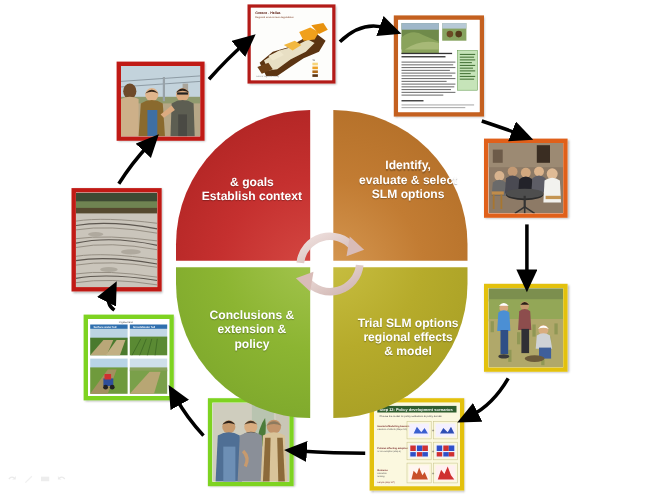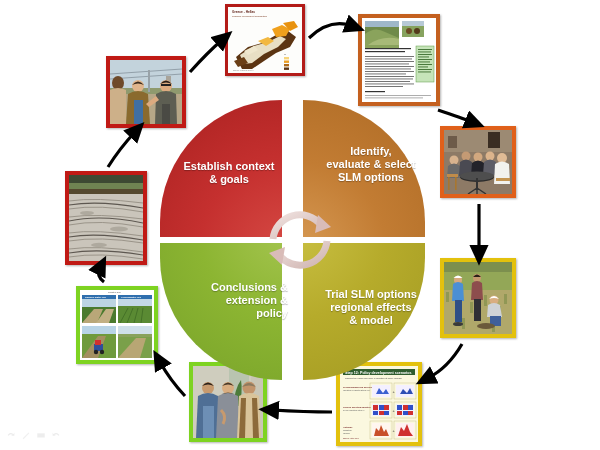--- a/index.html
+++ b/index.html
@@ -24,21 +24,21 @@
         background:radial-gradient(circle at 105% 110%, #d64a44 0%, #c5302f 45%, #a8201f 100%);}
   #q-tr{left:143px;top:0;border-radius:0 137px 0 0;
         background:radial-gradient(circle at -5% 110%, #d79a54 0%, #c27c33 45%, #ad6a24 100%);}
   #q-bl{left:0;top:143px;border-radius:0 0 0 137px;
         background:radial-gradient(circle at 105% -10%, #a5c550 0%, #8cb532 45%, #77a229 100%);}
   #q-br{left:143px;top:143px;border-radius:0 0 137px 0;
         background:radial-gradient(circle at -5% -10%, #c9c043 0%, #b6ab2b 45%, #a29a22 100%);padding-left:12px;}
 
   #q-tl .qtext{left:10px;top:60px;}
   #q-tr .qtext{left:9px;top:45px;}
-  #q-bl .qtext{left:10px;top:38px;text-align:right;}
+  #q-bl .qtext{left:10px;top:38px;}
   #q-br .qtext{left:9px;top:45px;}
 
   
   #center-arrows{position:absolute;left:95px;top:95px;width:90px;height:90px;}
 
   
   .card{position:absolute;box-sizing:border-box;background:#fff;
         box-shadow:1px 1px 2px rgba(0,0,0,.30);overflow:hidden;}
   .card .inner{position:absolute;left:0;top:0;right:0;bottom:0;overflow:hidden;}
 
@@ -392,22 +392,22 @@
           <ellipse cx="30" cy="70" rx="8" ry="2.2"></ellipse>
         </g>
       </svg>
     </div>
   </div>
 
   <div id="wheel">
 
     <div class="quad" id="q-tl">
       <div class="qtext">
+        <div>&amp; goals</div>
         <div>Establish context</div>
-        <div>&amp; goals</div>
       </div>
     </div>
 
     <div class="quad" id="q-tr">
       <div class="qtext">
         <div>Identify,</div>
         <div>evaluate &amp; select</div>
         <div>SLM options</div>
       </div>
     </div>

